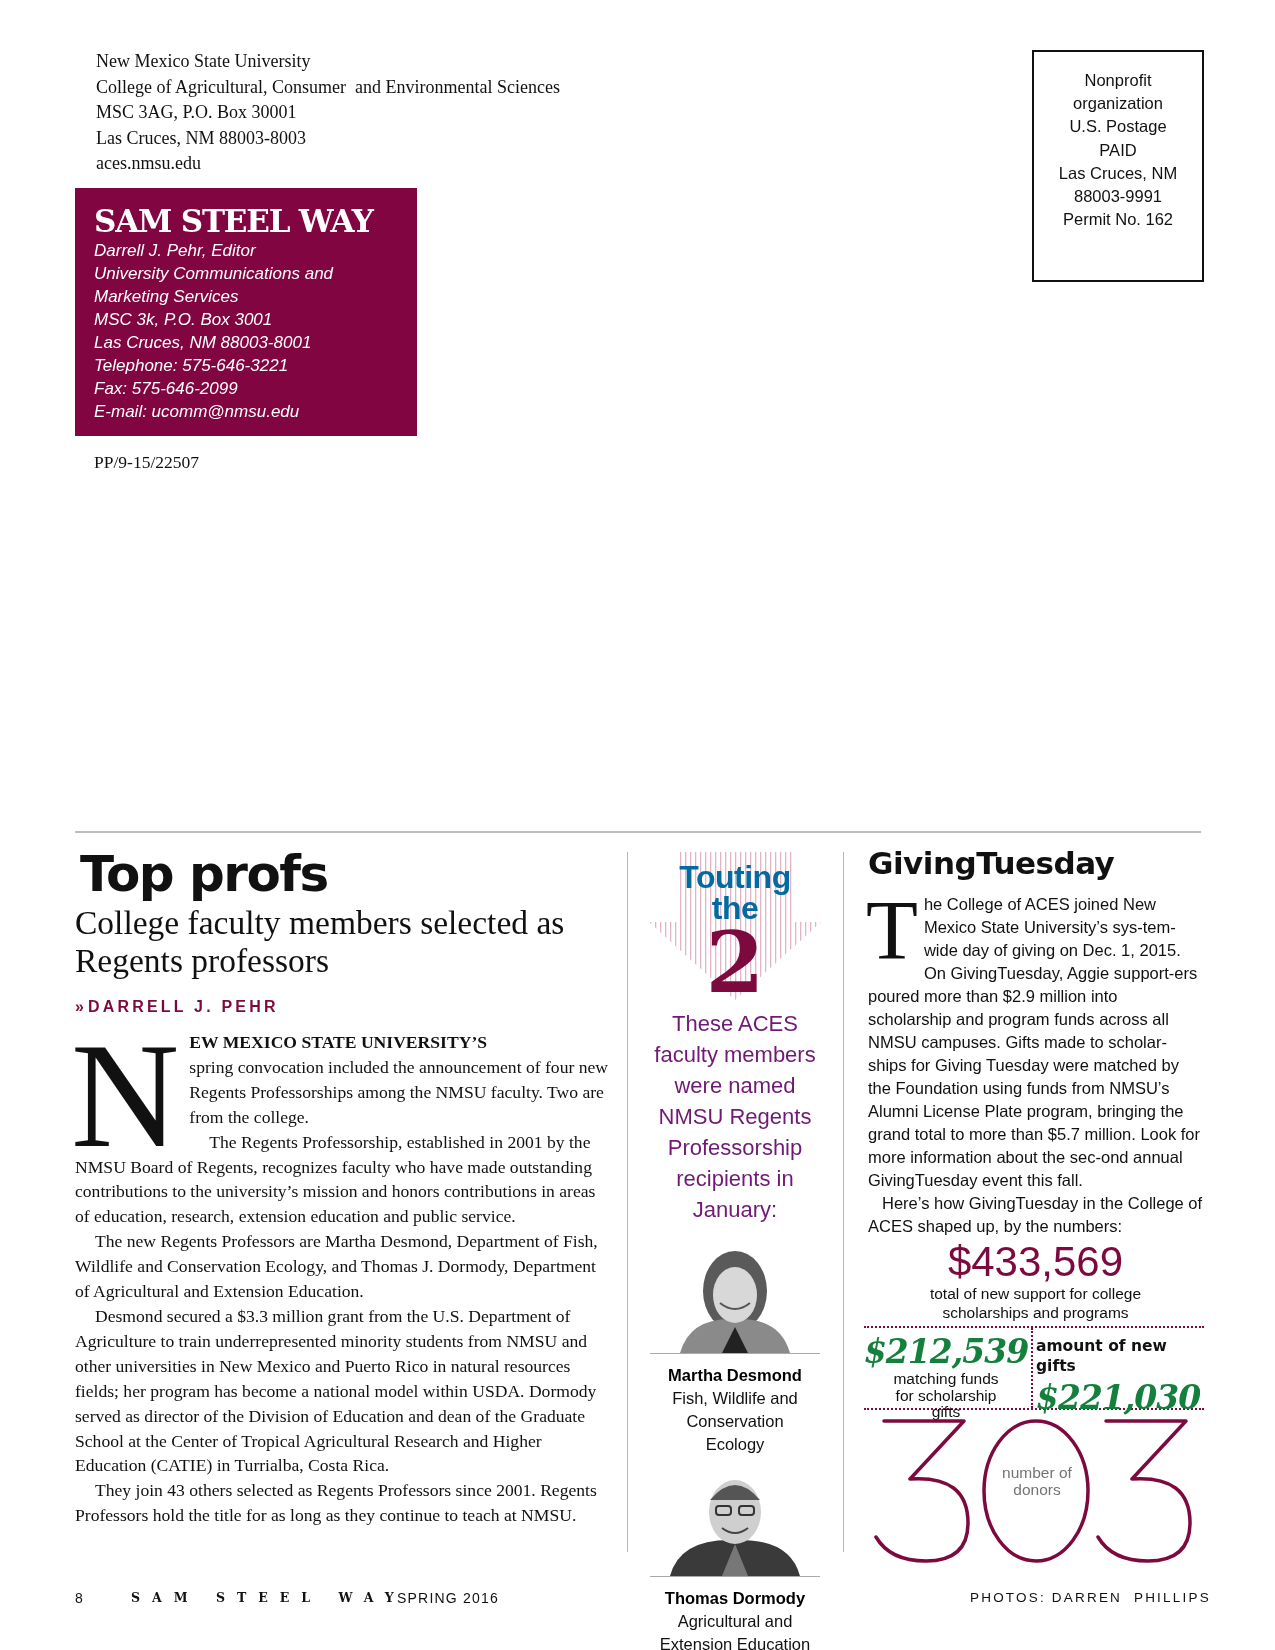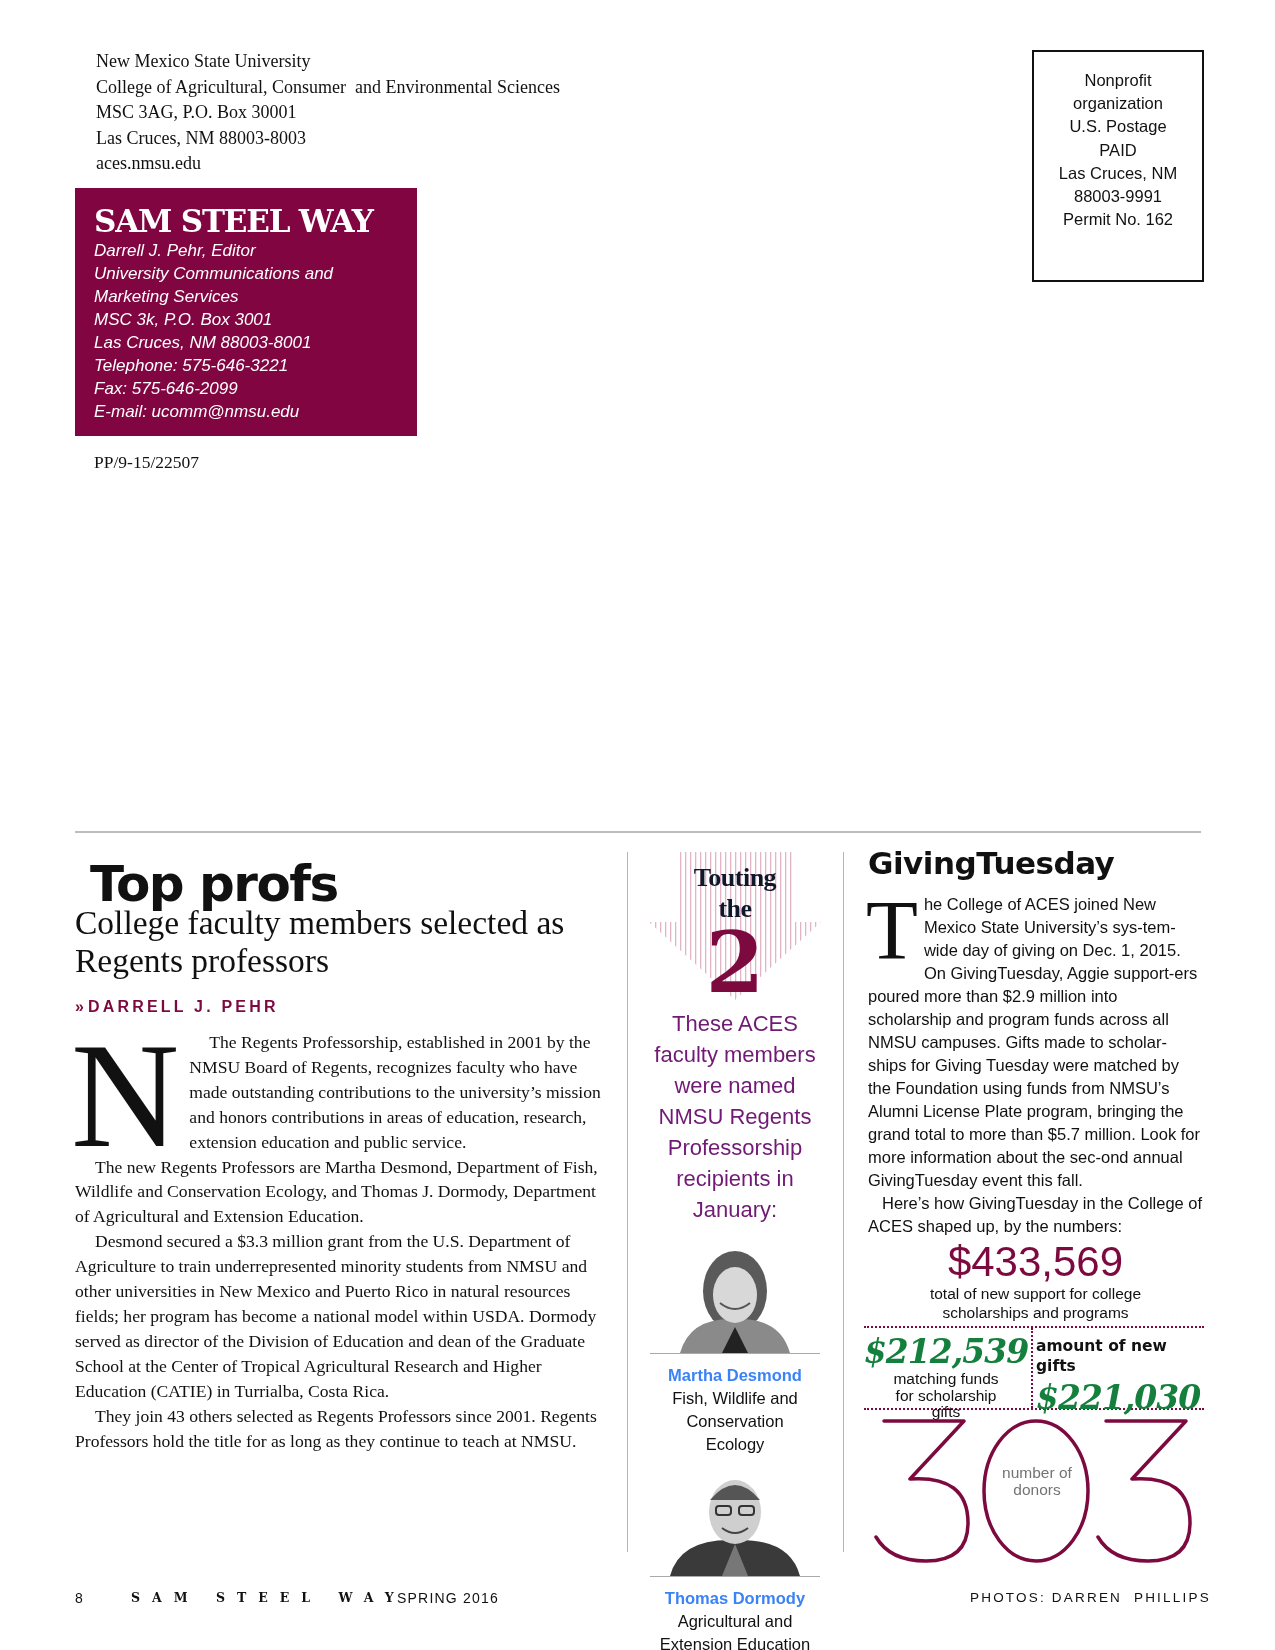--- a/index.html
+++ b/index.html
@@ -35,25 +35,25 @@
   #article-body p.indent{text-indent:20px;}
   #lead-caps{font-weight:bold;}
 
   
   #divider-left{left:627px;top:852px;width:1px;height:700px;background:#b5b5b5;}
   #divider-right{left:843px;top:852px;width:1px;height:700px;background:#b5b5b5;}
 
   
   #sidebar{left:645px;top:852px;width:180px;text-align:center;}
   #arrow-graphic{position:absolute;left:0;top:0;width:180px;height:150px;}
-  #touting{position:relative;font-family:Liberation Serif, serif;font-weight:bold;color:#0f172a;font-size:26px;line-height:31px;padding-top:10px;letter-spacing:-0.5px;}
+  #touting{position:relative;font-family:Liberation Sans, sans-serif;font-weight:bold;color:#0369a1;font-size:32px;line-height:31px;padding-top:10px;letter-spacing:-0.5px;}
   #big-two{position:relative;font-family:"DejaVu Serif","Liberation Serif",serif;font-weight:bold;color:#7d0a3f;font-size:84px;line-height:70px;height:70px;margin-top:4px;}
   #sidebar-intro{position:relative;font-size:22px;line-height:31px;color:#701a75;margin-top:10px;}
   .prof-photo{display:block;margin:22px auto 0;width:170px;height:106px;border-bottom:1.5px solid #aaa;}
-  .prof-name{font-weight:bold;color:#3b82f6;font-size:16.5px;line-height:23px;margin-top:10px;}
+  .prof-name{font-weight:bold;color:#000000;font-size:16.5px;line-height:23px;margin-top:10px;}
   .prof-dept{font-size:16.5px;line-height:23px;}
 
   
   #giving-title{left:868px;top:843px;font-family:"DejaVu Sans","Liberation Sans",sans-serif;font-weight:bold;font-size:31px;letter-spacing:-0.5px;line-height:40px;}
   #giving-body{left:868px;top:893px;width:335px;font-size:16.5px;line-height:23px;}
   #giving-body p{margin:0;}
   #dropcap-t{float:left;font-family:"Liberation Serif",serif;font-size:85px;line-height:66px;height:66px;margin:4px 6px 0 -2px;}
   #giving-body p.indent{text-indent:14px;}
 
   #stat-total{left:868px;top:1240px;width:335px;text-align:center;}
@@ -110,28 +110,29 @@
   <div>PAID</div>
   <div>Las Cruces, NM</div>
   <div>88003-9991</div>
   <div>Permit No. 162</div>
 </div>
 
 <div id="mail-code" class="abs serif">PP/9-15/22507</div>
 
 <div id="top-rule" class="abs"></div>
 
-<h1 id="article-title" class="abs" style="margin:16px">Top profs</h1>
+<h1 id="article-title" class="abs" style="margin:6px">Top profs</h1>
 <div id="article-subtitle" class="abs serif">College faculty members selected as Regents professors</div>
 <div id="byline" class="abs sans">
   <span class="chev">»</span><span>DARRELL J. PEHR</span>
 </div>
 
 <div id="article-body" class="abs serif">
   <span id="dropcap">N</span>
+  <p><span id="lead-caps">EW MEXICO STATE UNIVERSITY’S</span><br><span>spring convocation included the announcement of four new Regents Professorships among the NMSU faculty. Two are from the college.</span></p>
   <p class="indent" style="text-indent:20px">The Regents Professorship, established in 2001 by the NMSU Board of Regents, recognizes faculty who have made outstanding contributions to the university’s mission and honors contributions in areas of education, research, extension education and public service.</p>
   <p class="indent">The new Regents Professors are Martha Desmond, Department of Fish, Wildlife and Conservation Ecology, and Thomas J. Dormody, Department of Agricultural and Extension Education.</p>
   <p class="indent">Desmond secured a $3.3 million grant from the U.S. Department of Agriculture to train underrepresented minority students from NMSU and other universities in New Mexico and Puerto Rico in natural resources fields; her program has become a national model within USDA. Dormody served as director of the Division of Education and dean of the Graduate School at the Center of Tropical Agricultural Research and Higher Education (CATIE) in Turrialba, Costa Rica.</p>
   <p class="indent">They join 43 others selected as Regents Professors since 2001. Regents Professors hold the title for as long as they continue to teach at NMSU.</p>
 </div>
 
 <div id="divider-left" class="abs"></div>
 <div id="divider-right" class="abs"></div>
 
 <div id="sidebar" class="abs sans">

